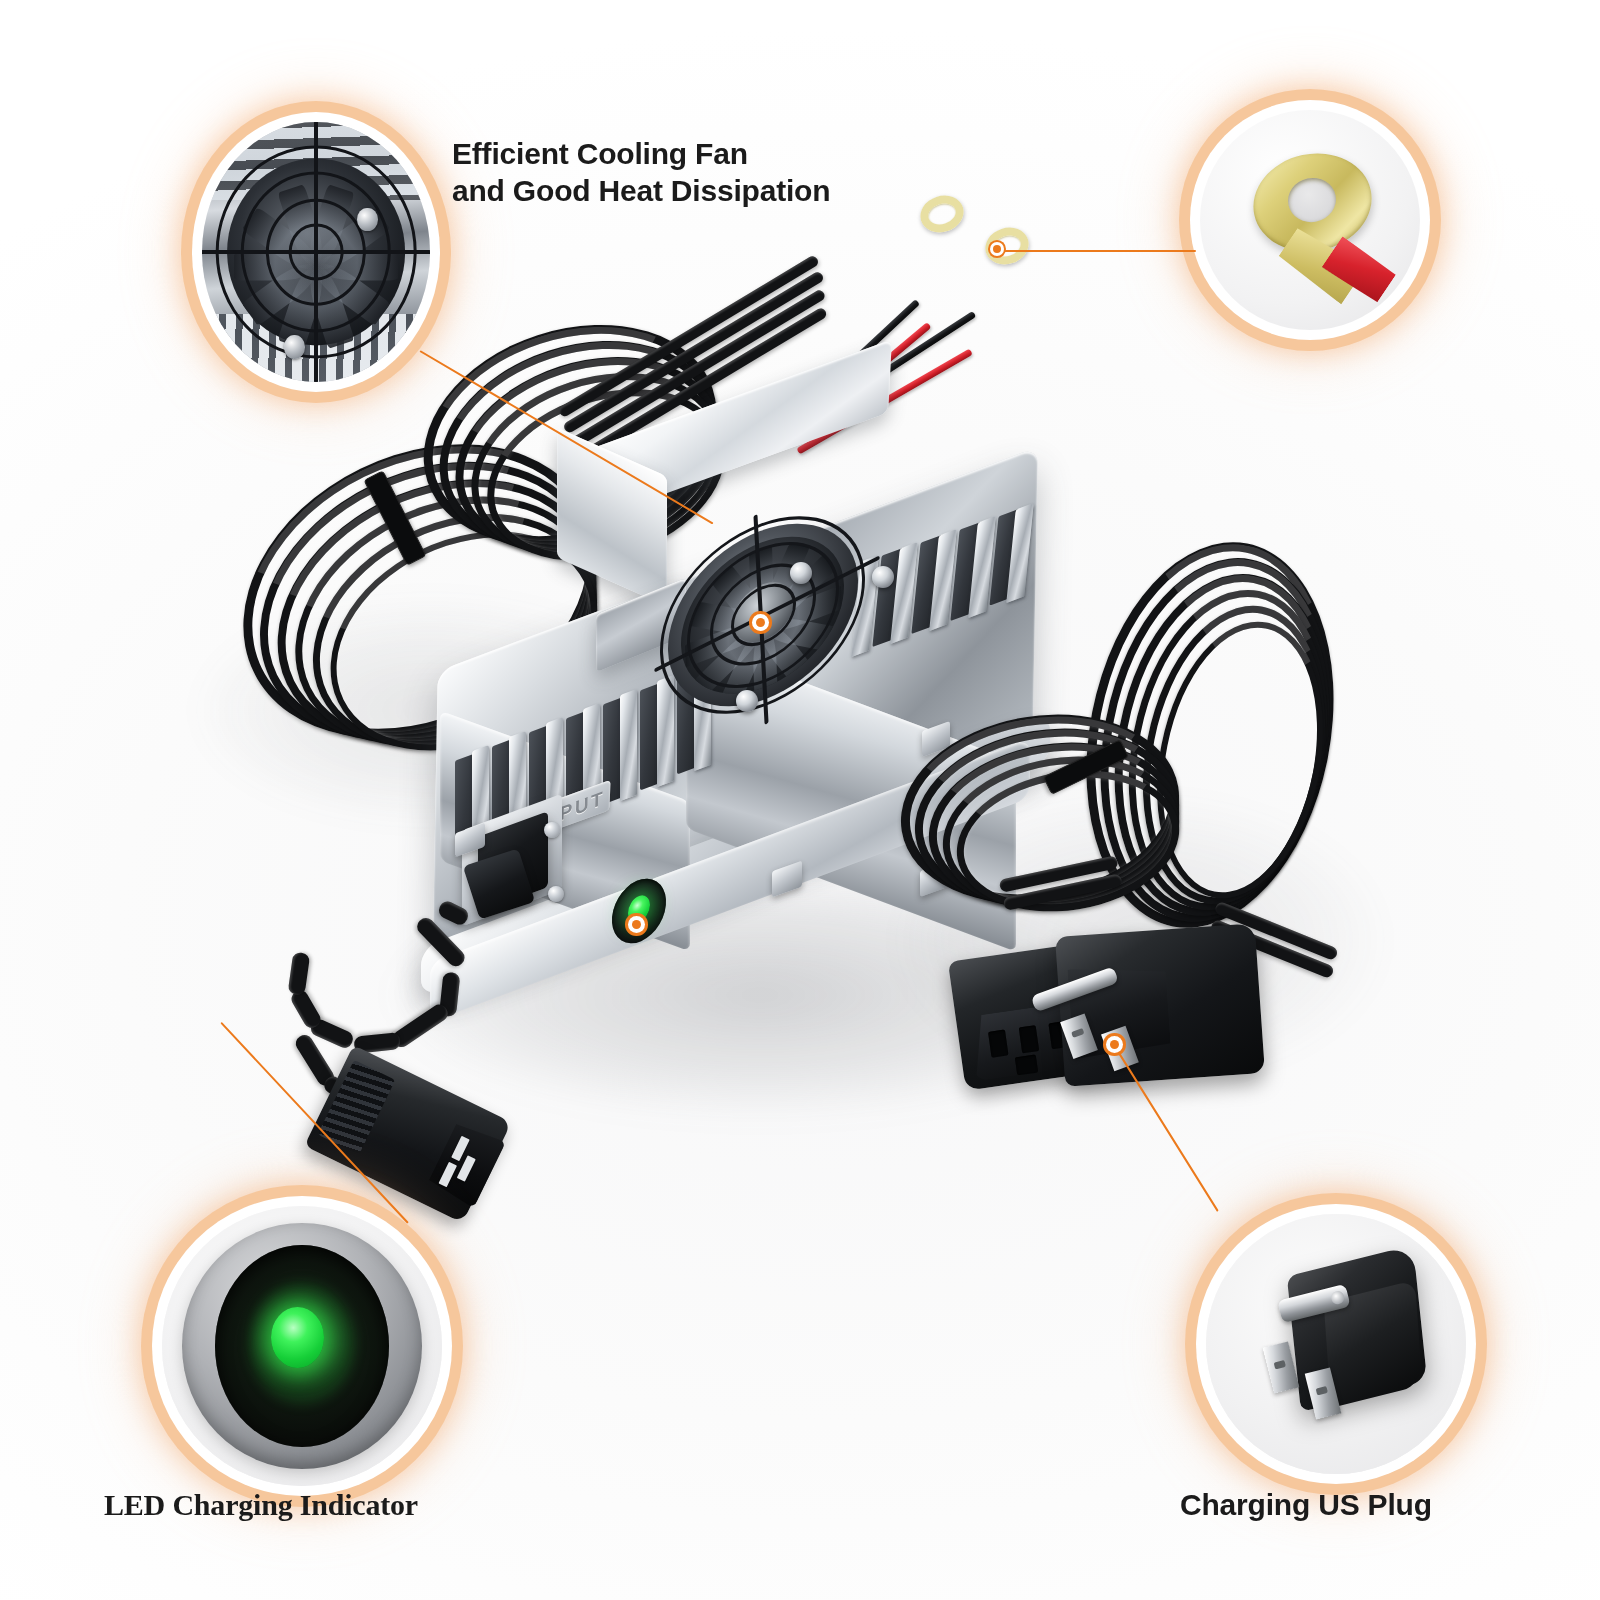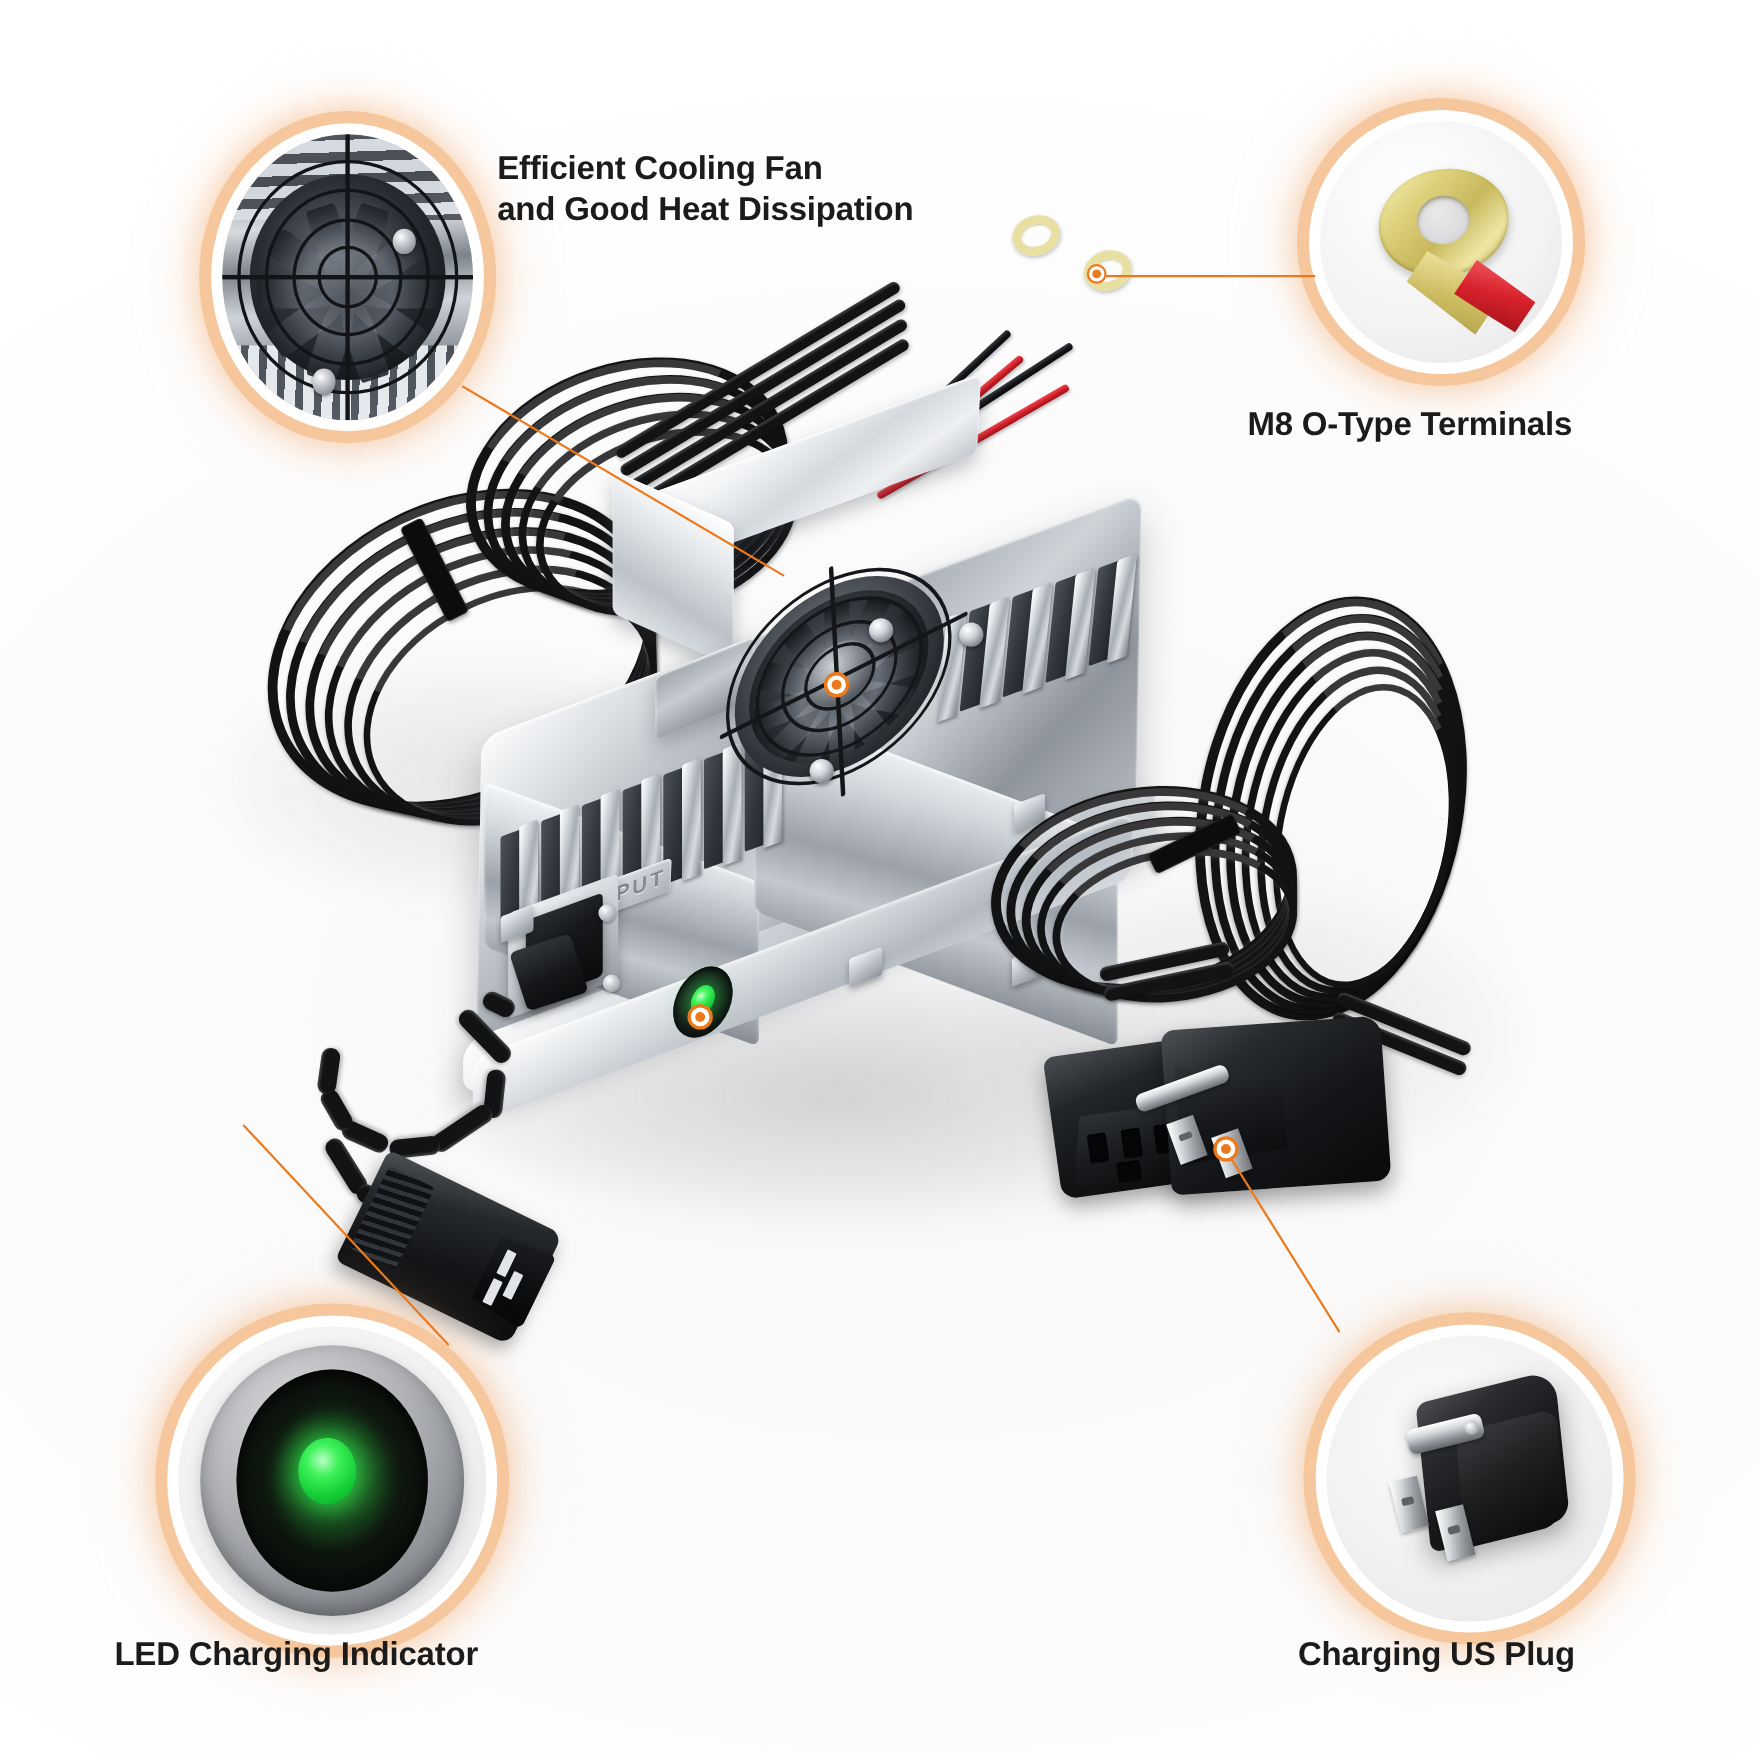--- a/index.html
+++ b/index.html
@@ -551,37 +551,36 @@
     <div class="ring"></div>
     <div class="inner">
       <div class="term">
         <div class="lug"></div>
         <div class="hole"></div>
         <div class="neck"></div>
         <div class="sleeve"></div>
       </div>
     </div>
   </div>
-  <div class="lbl abs" style="left:1134px; top:368px; font-size:30px;">M8 O-Type Terminals</div>
 
   <div class="leader" style="left:1000px; top:250px; width:196px; transform:rotate(0deg);"></div>
   <div class="dot sm" style="left:993px; top:245px; width:8px; height:8px;"></div>
 
   <div class="callout" style="left:152px; top:1196px; width:300px; height:300px;">
     <div class="ring"></div>
     <div class="inner">
       <div class="ledzoom">
         <div class="bezel"></div>
         <div class="well"></div>
         <div class="glow"></div>
         <div class="led"></div>
       </div>
     </div>
   </div>
-  <div class="lbl abs" style="left:104px; top:1487px; font-size:30px;">LED Charging Indicator</div>
+  <div class="lbl abs" style="left:104px; top:1487px; font-size:30px;font-family:Liberation Serif, serif;">LED Charging Indicator</div>
 
   <div class="leader" style="left:408px; top:1222px; width:274px; transform:rotate(-133deg);"></div>
   <div class="dot" style="left:632px; top:920px; width:9px; height:9px;"></div>
 
   <div class="callout" style="left:1196px; top:1204px; width:280px; height:280px;">
     <div class="ring"></div>
     <div class="inner">
       <div class="plugzoom">
         <div class="body"></div>
         <div class="body2"></div>

